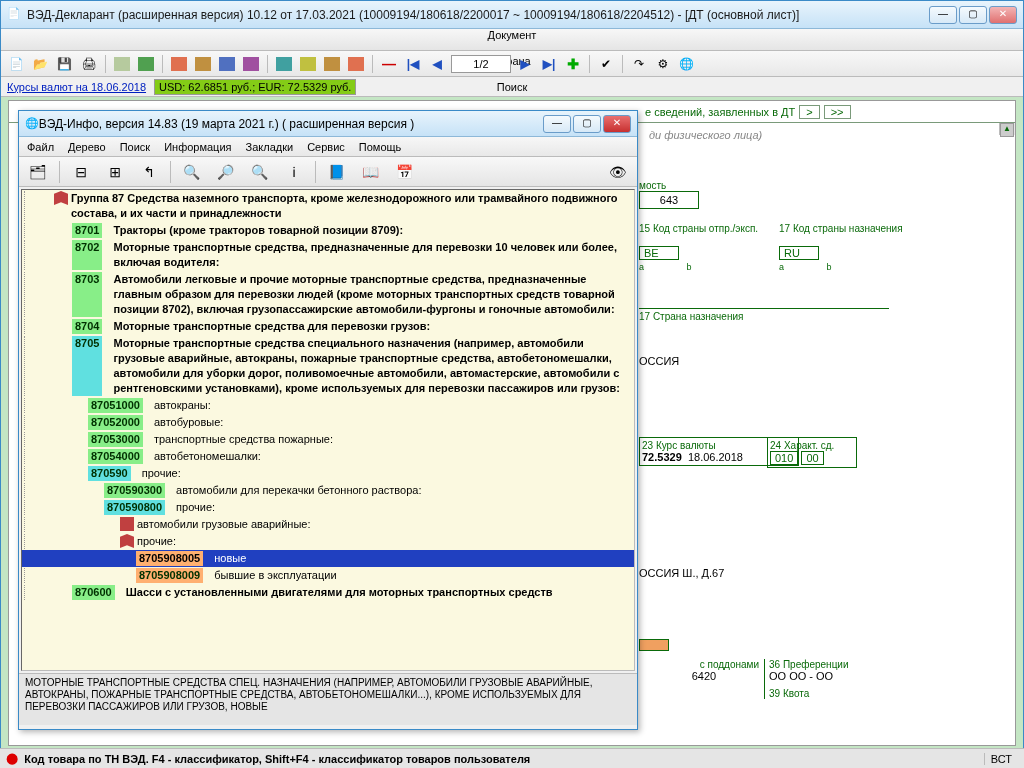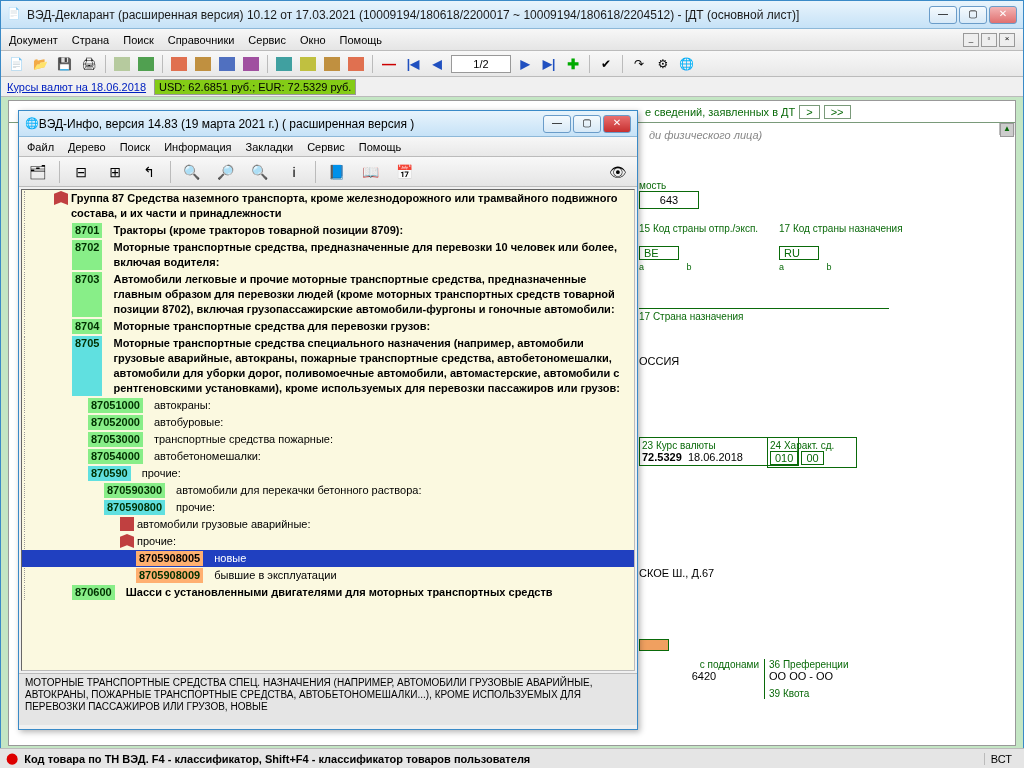--- a/index.html
+++ b/index.html
@@ -8,21 +8,21 @@
 
 .outer-window { width: 1024px; height: 768px; border: 1px solid #3a8ac7; background: #c4e6c4; }
 .outer-titlebar { height: 28px; background: linear-gradient(#e8f4fc, #c6e2f7); border-bottom: 1px solid #8db8d8; display: flex; align-items: center; padding: 0 6px; }
 .outer-titlebar .icon { width: 16px; height: 16px; margin-right: 4px; }
 .outer-title { flex: 1; font-size: 12px; color: #1a1a1a; }
 .win-btns { display: flex; gap: 2px; }
 .win-btn { width: 28px; height: 18px; border: 1px solid #6a9cc9; background: linear-gradient(#f5fafd,#d7e9f7); border-radius: 3px; font-size: 10px; text-align: center; line-height: 14px; cursor: pointer; }
 .win-btn.close { background: linear-gradient(#f3b5b5,#e07070); color: #fff; }
 
 
-.outer-menu { height: 22px; background: linear-gradient(#f7f7f7,#e5e5e5); border-bottom: 1px solid #bbb; display: flex; align-items: center; padding: 0 8px; gap: 14px; font-size: 11px; }
+.outer-menu { height: 22px; background: linear-gradient(#f7f7f7,#e5e5e5); border-bottom: 1px solid #bbb; display: flex; align-items: center; padding: 0 8px; gap: 14px; font-size: 11px; flex-direction: column; }
 .outer-menu span { cursor: pointer; }
 .outer-menu .mdi-btns { margin-left: auto; display: flex; gap: 2px; }
 .mdi-btn { width: 16px; height: 14px; border: 1px solid #999; background: #eee; font-size: 8px; text-align: center; }
 
 
 .outer-toolbar { height: 26px; background: linear-gradient(#f8f8f8,#e8e8e8); border-bottom: 1px solid #bbb; display: flex; align-items: center; padding: 0 6px; gap: 4px; }
 .tb-btn { width: 20px; height: 20px; border: 1px solid transparent; display: flex; align-items: center; justify-content: center; cursor: pointer; font-size: 12px; }
 .tb-sep { width: 1px; height: 18px; background: #bbb; margin: 0 2px; }
 .pager { width: 60px; height: 18px; border: 1px solid #999; background: #fff; text-align: center; font-size: 11px; line-height: 16px; }
 .arr { color: #2050c0; font-weight: bold; }
@@ -226,21 +226,21 @@
           <b>72.5329</b>
           &nbsp;<span>18.06.2018</span>
         </div>
       </div>
       <div class="field-group" style="left:758px; top:314px; width:90px; border:1px solid #0a6a0a; padding:2px;">
         <div class="field-label">24 Характ. сд.</div>
         <span class="subbox">010</span>
         <span class="subbox">00</span>
       </div>
 
-      <div class="field-group" style="left:630px; top:444px; color:#000">СКОЕ Ш., Д.67</div>
+      <div class="field-group" style="left:630px; top:444px; color:#000">ОССИЯ Ш., Д.67</div>
 
       <div class="field-group" style="left:640px; top:536px; width:110px; text-align:right">
         <div class="field-label">с поддонами</div>
         <div style="color:#000;text-align:center">6420</div>
       </div>
       <div class="field-group" style="left:755px; top:536px; width:130px; border-left:1px solid #0a6a0a; padding-left:4px">
         <div class="field-label">36 Преференции</div>
         <div style="color:#000">ОО ОО  -  ОО</div>
         <div class="field-label" style="margin-top:6px">39 Квота</div>
       </div>

